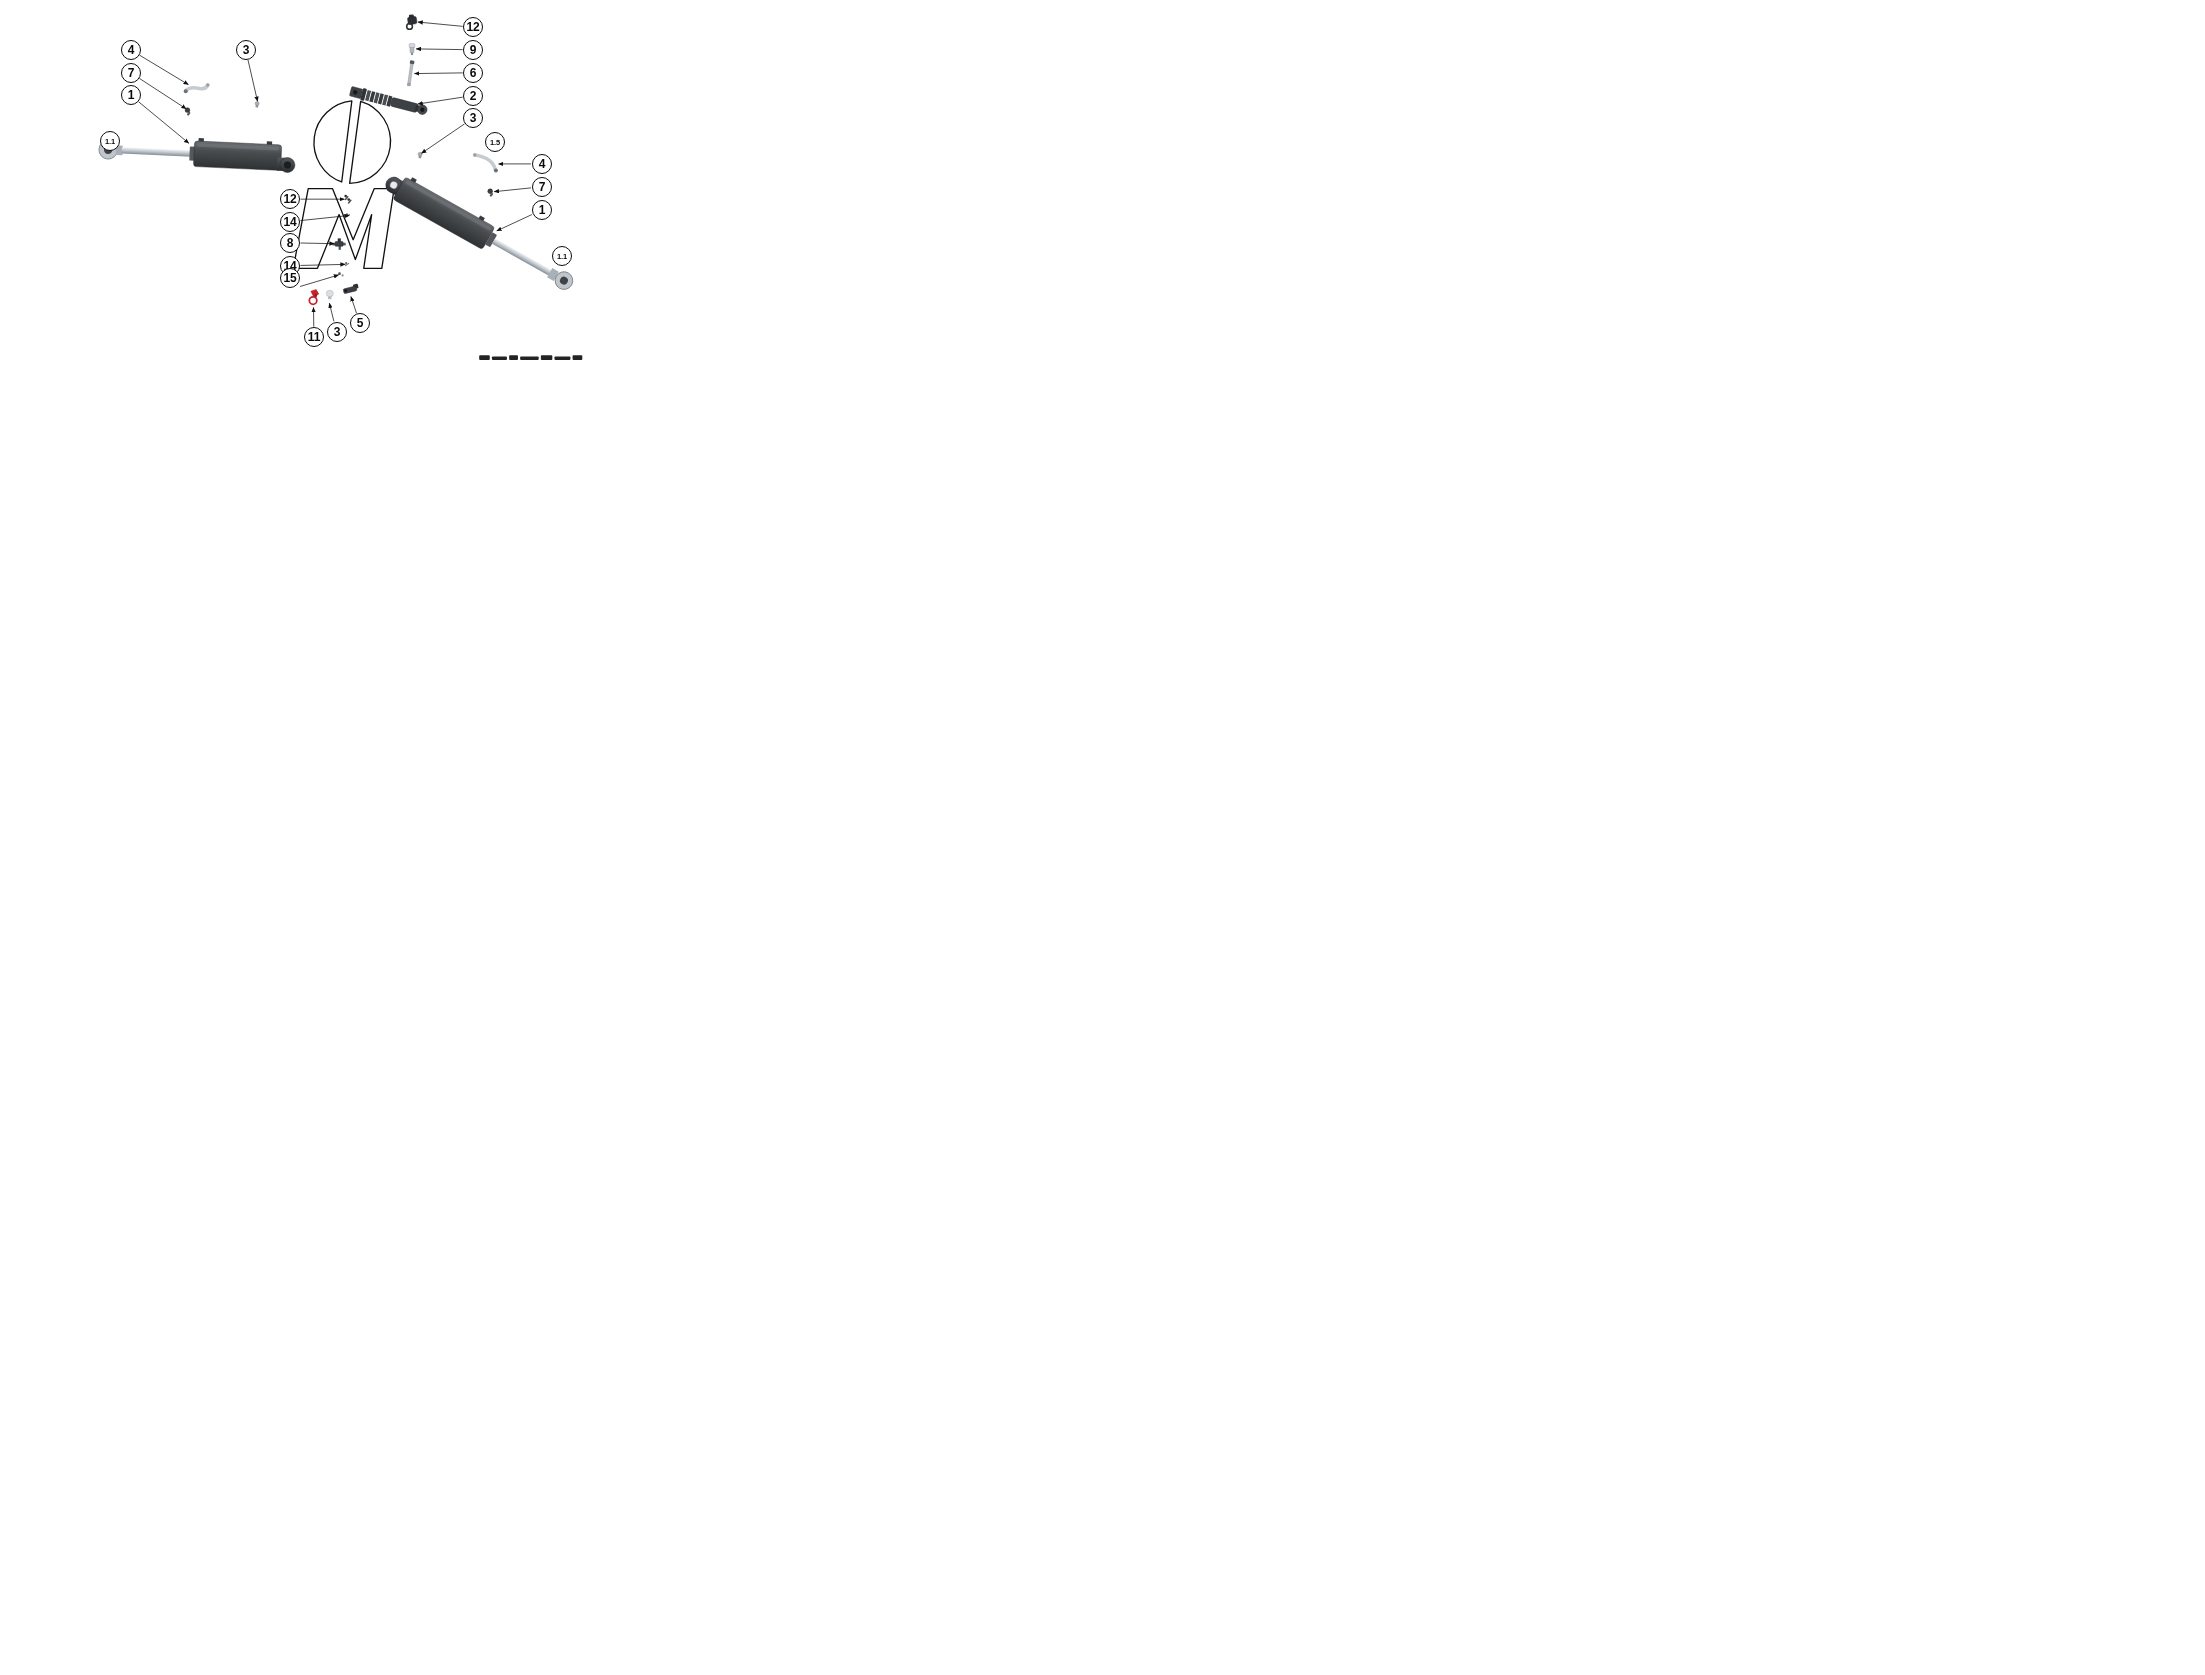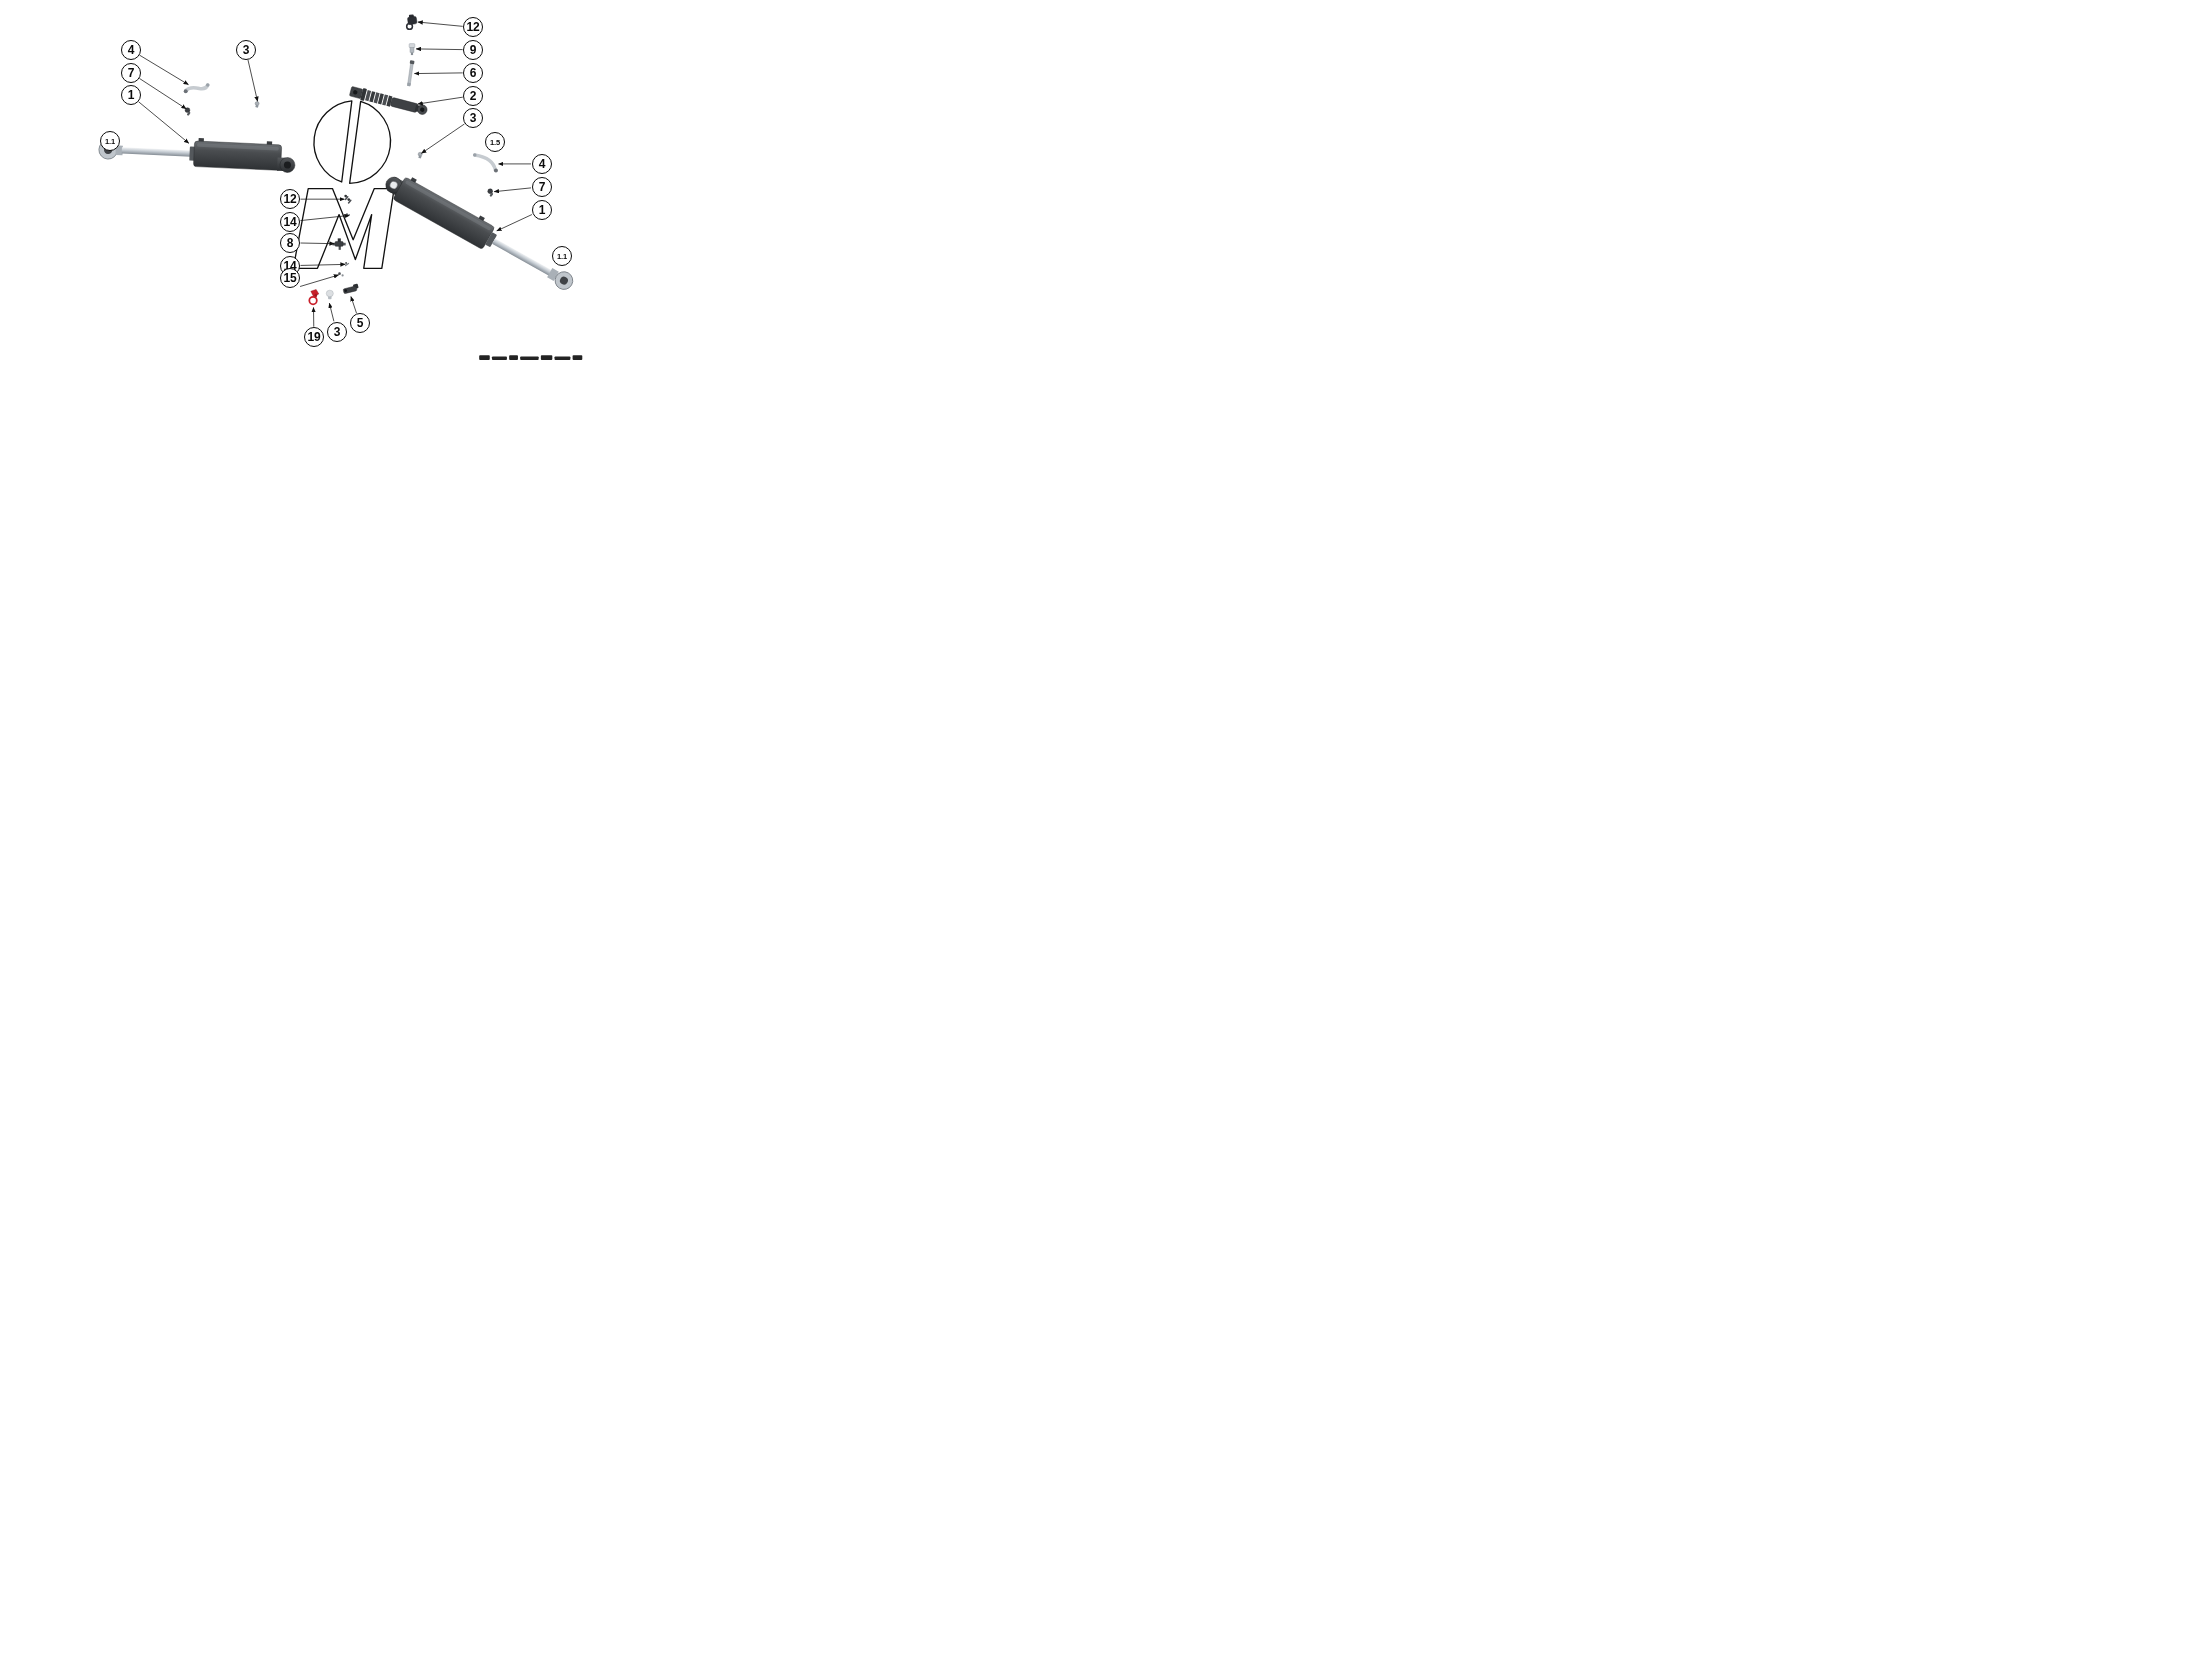--- a/index.html
+++ b/index.html
@@ -246,18 +246,18 @@
       <div class="balloon" style="left: 473px; top: 118px;">3</div>
       <div class="balloon" style="left: 542px; top: 164px;">4</div>
       <div class="balloon" style="left: 542px; top: 187px;">7</div>
       <div class="balloon" style="left: 542px; top: 210px;">1</div>
       <div class="balloon wide" style="left: 562px; top: 210px;">1.1</div>
       <div class="balloon" style="left: 290px; top: 199px;">12</div>
       <div class="balloon" style="left: 290px; top: 222px;">14</div>
       <div class="balloon" style="left: 290px; top: 243px;">8</div>
       <div class="balloon" style="left: 290px; top: 266px;">14</div>
       <div class="balloon" style="left: 290px; top: 278px;">15</div>
-      <div class="balloon" style="left: 314px; top: 337px;">19</div>
+      <div class="balloon" style="left: 314px; top: 337px;">11</div>
       <div class="balloon" style="left: 337px; top: 332px;">3</div>
       <div class="balloon" style="left: 360px; top: 323px;">5</div>
     </div>
 </div>
 
 
 </body></html>

